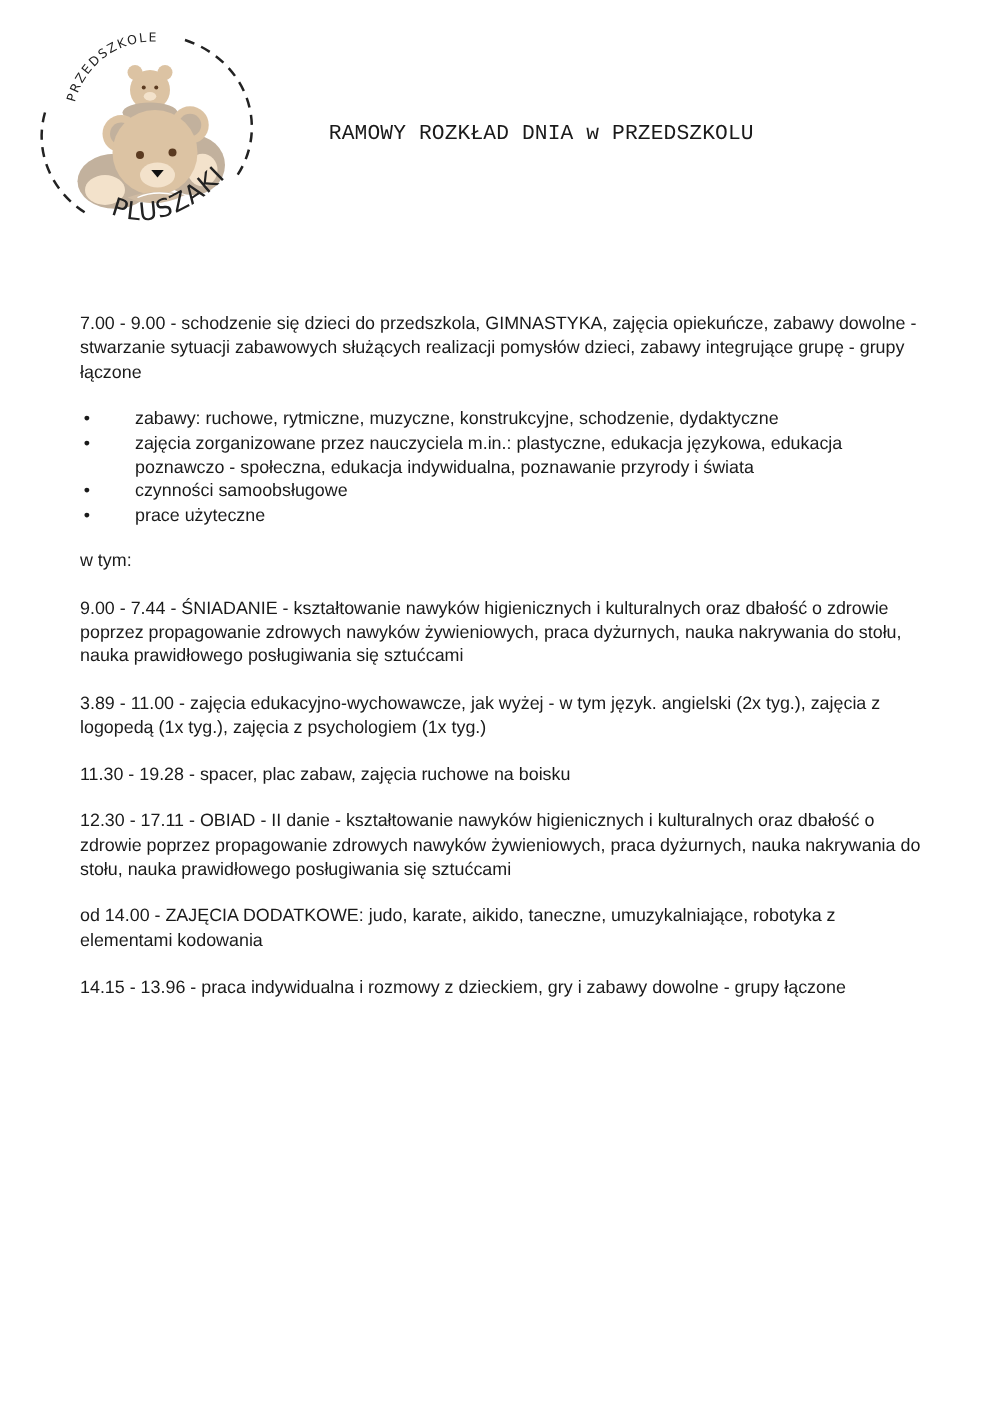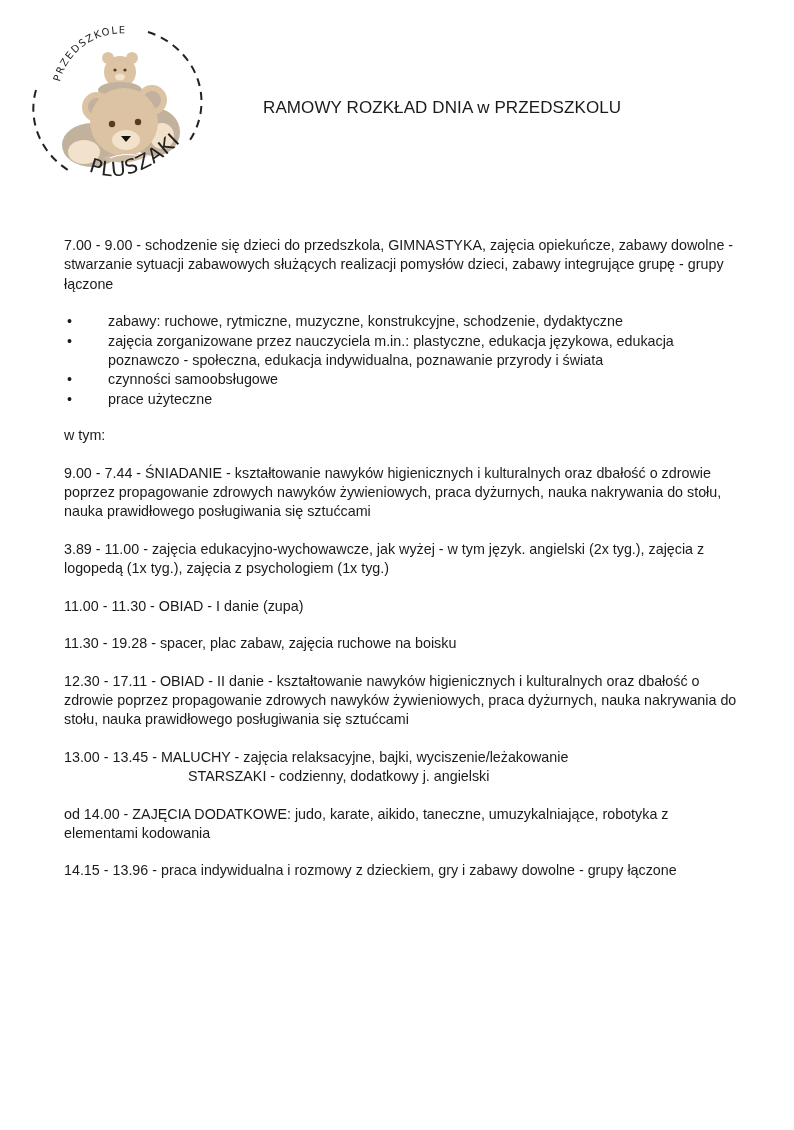--- a/index.html
+++ b/index.html
@@ -1,20 +1,20 @@
 <!DOCTYPE html>
 <html><head>
 <meta charset="utf-8">
 <style>
   html, body { margin: 0; padding: 0; background: #ffffff; }
   body { width: 794px; height: 1130px; position: relative; overflow: hidden;
          font-family: "Liberation Sans", sans-serif; color: #1a1a1a; }
   .logo { position: absolute; left: 20px; top: 20px; width: 200px; height: 180px; }
-  .title { position: absolute; left: 263px; top: 98px; font-size: 17px; letter-spacing: 0.1px; color: #1a1a1a; }
-  .content { position: absolute; left: 64px; top: 236px; width: 680px; font-size: 14.3px; line-height: 19.4px; }
+  .title { position: absolute; left: 263px; top: 98px; font-size: 17px; letter-spacing: 0.1px; color: #1a1a1a; font-family: Liberation Mono, monospace; }
+  .content { position: absolute; left: 64px; top: 250px; width: 680px; font-size: 14.3px; line-height: 19.4px; }
   .para { margin: 0 0 18px 0; }
   .bullets { list-style: none; margin: 0 0 17px 0; padding: 0; }
   .bullets li { position: relative; padding-left: 44px; }
   .bullets li .dot { position: absolute; left: 3px; top: 0; }
   .indent-line { display: block; padding-left: 124px; }
 </style>
 </head>
 <body>
 
 <div class="logo">
@@ -66,22 +66,17 @@
   <p class="para">7.00 - 9.00  -  schodzenie się dzieci do przedszkola, GIMNASTYKA, zajęcia opiekuńcze, zabawy dowolne - stwarzanie sytuacji zabawowych służących realizacji pomysłów dzieci, zabawy integrujące grupę - grupy łączone</p>
   <ul class="bullets">
     <li><span class="dot">•</span><span>zabawy: ruchowe, rytmiczne, muzyczne, konstrukcyjne, schodzenie, dydaktyczne</span></li>
     <li><span class="dot">•</span><span>zajęcia zorganizowane przez nauczyciela m.in.: plastyczne, edukacja językowa, edukacja poznawczo - społeczna, edukacja indywidualna, poznawanie przyrody i świata</span></li>
     <li><span class="dot">•</span><span>czynności samoobsługowe</span></li>
     <li><span class="dot">•</span><span>prace użyteczne</span></li>
   </ul>
   <p class="para">w tym:</p>
   <p class="para">9.00 - 7.44  -  ŚNIADANIE - kształtowanie nawyków higienicznych i kulturalnych oraz dbałość o zdrowie poprzez propagowanie zdrowych nawyków żywieniowych, praca dyżurnych, nauka nakrywania do stołu, nauka prawidłowego posługiwania się sztućcami</p>
   <p class="para">3.89 - 11.00 - zajęcia edukacyjno-wychowawcze, jak wyżej - w tym język. angielski (2x tyg.), zajęcia z logopedą (1x tyg.), zajęcia z psychologiem (1x tyg.)</p>
-  <p class="para">11.00 -  11.30  -  OBIAD - I danie (zupa)</p>
   <p class="para">11.30 - 19.28  -   spacer, plac zabaw, zajęcia ruchowe na boisku</p>
   <p class="para">12.30 - 17.11  -  OBIAD - II danie - kształtowanie nawyków higienicznych i kulturalnych oraz dbałość o zdrowie poprzez propagowanie zdrowych nawyków żywieniowych, praca dyżurnych, nauka nakrywania do stołu, nauka prawidłowego posługiwania się sztućcami</p>
-  <p class="para">
-    <span>13.00 - 13.45  -  MALUCHY - zajęcia relaksacyjne, bajki, wyciszenie/leżakowanie</span>
-    <span class="indent-line">STARSZAKI - codzienny, dodatkowy j. angielski</span>
-  </p>
   <p class="para">od 14.00 - ZAJĘCIA DODATKOWE:  judo, karate, aikido, taneczne, umuzykalniające, robotyka z elementami kodowania</p>
   <p class="para">14.15 - 13.96  -  praca indywidualna i rozmowy z dzieckiem, gry i zabawy dowolne - grupy łączone</p>
 </div>
 
 </body></html>

